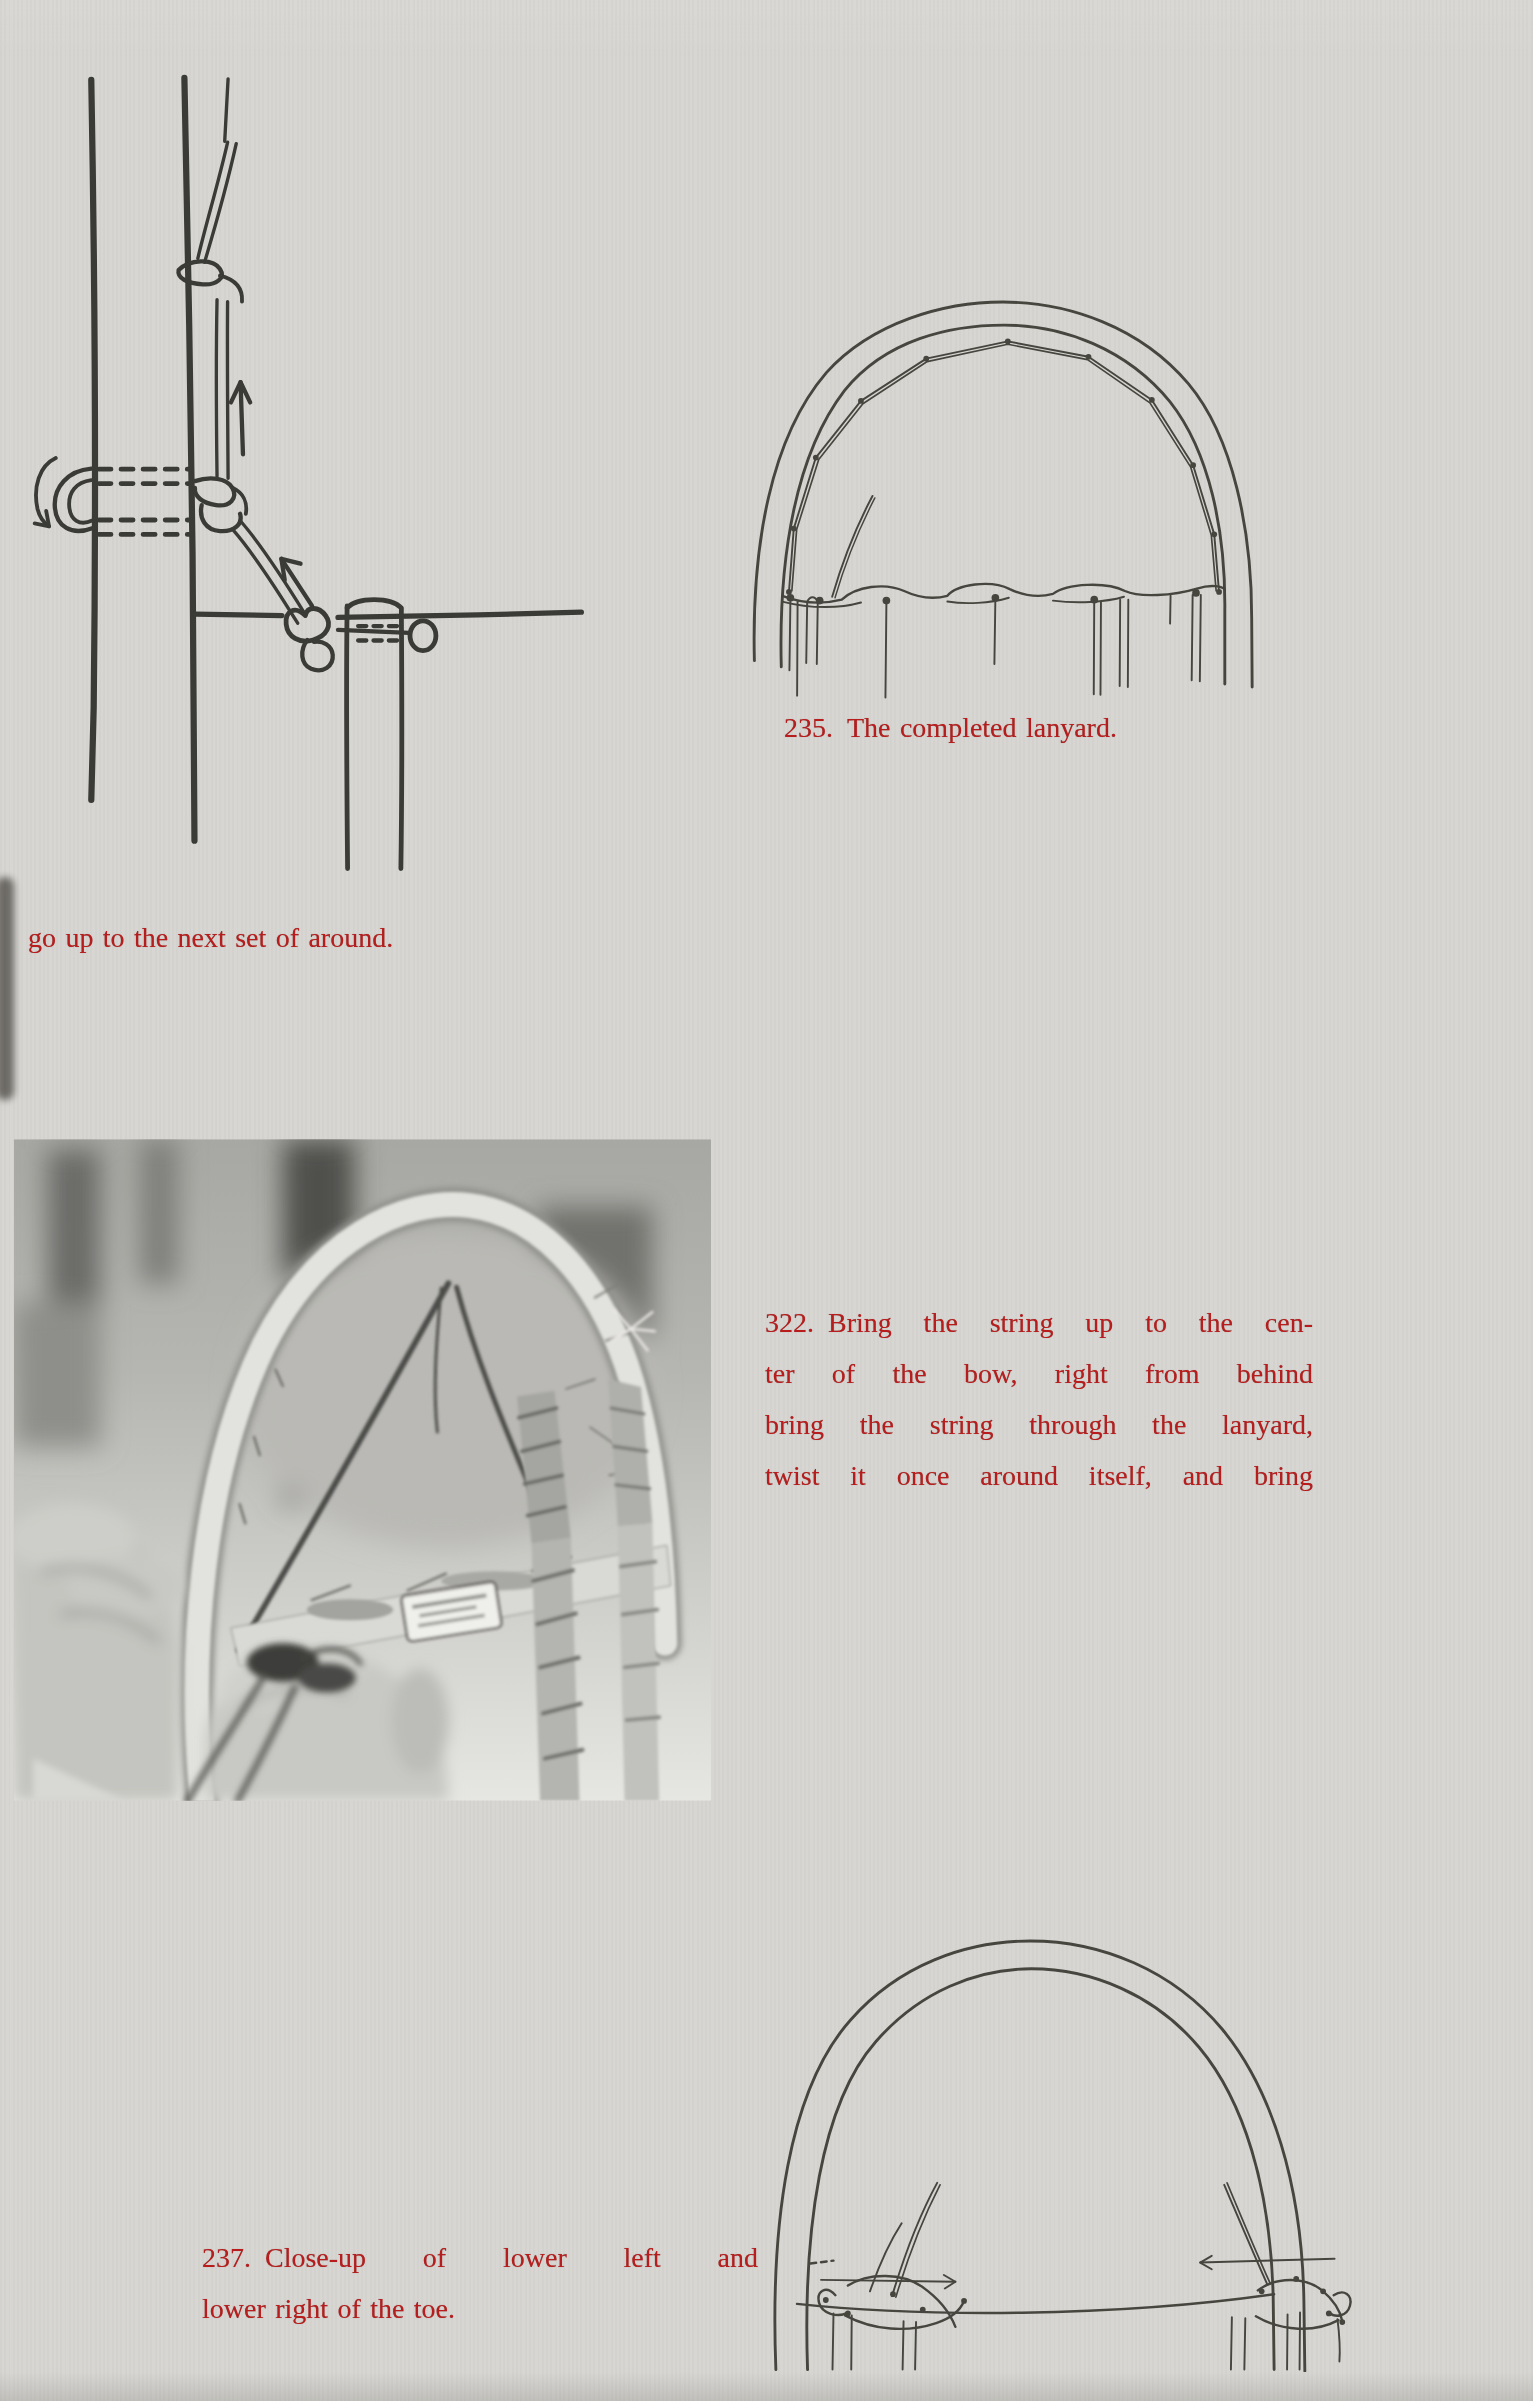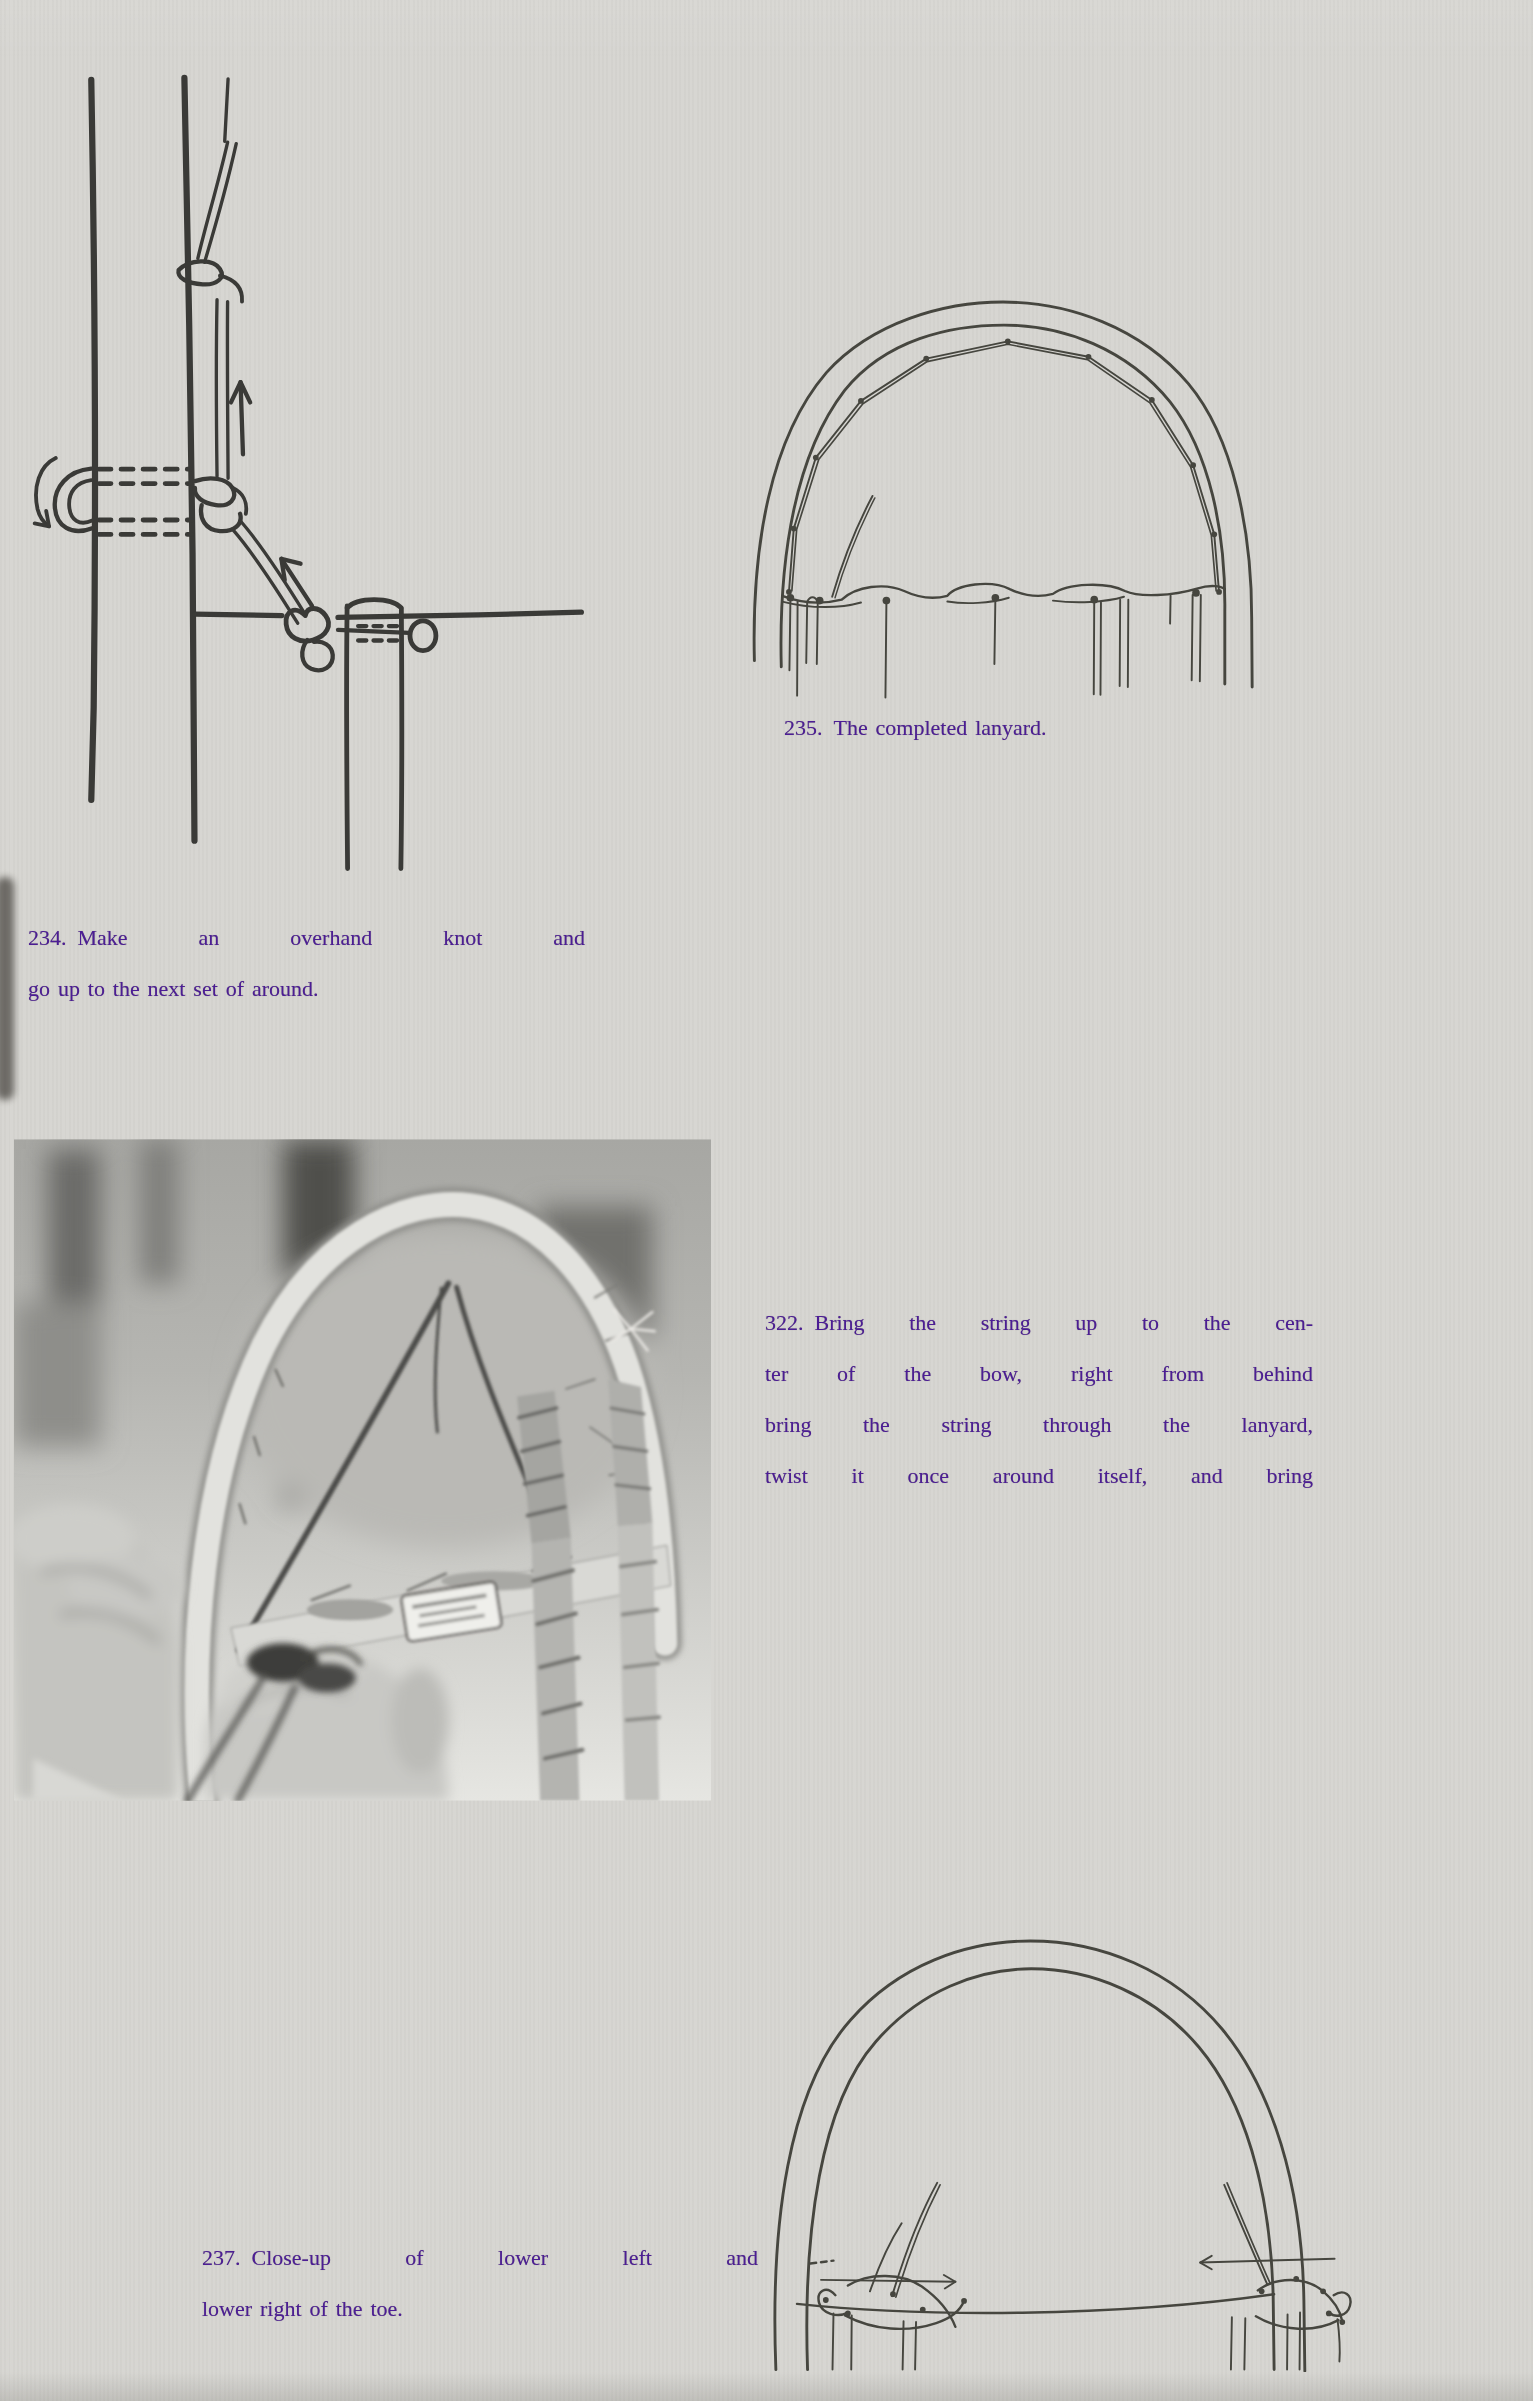--- a/index.html
+++ b/index.html
@@ -8,21 +8,21 @@
     background:
       linear-gradient(to bottom, rgba(255,255,255,.05), rgba(0,0,0,0) 58px),
       repeating-linear-gradient(90deg, rgba(90,90,85,.03) 0 1.9px, rgba(0,0,0,0) 1.9px 4.3px),
       #d7d6d2;
     font-family:"Liberation Serif", serif;
   }
   .page-bottom-shade{position:absolute;left:0;bottom:0;width:100%;height:29px;
     background:linear-gradient(to bottom, rgba(0,0,0,0), rgba(110,110,104,.22));}
   .edge-streak{position:absolute;left:-3.8px;top:877px;width:17.3px;height:223px;
     background:#45423d;border-radius:8.6px;filter:blur(3.8px);opacity:.72;}
-  .cap{position:absolute;margin:0;color:#4c1d95;font-size:22px;line-height:51px;
+  .cap{position:absolute;margin:0;color:#b91c1c;font-size:28px;line-height:51px;
     word-spacing:2.4px;text-shadow:0 0 0.7px rgba(52,49,44,.45);}
   .cap .line{white-space:normal;}
   .cap .just{text-align:justify;text-align-last:justify;}
   #cap234{left:28px;top:912px;width:557px;}
   #cap235{left:784px;top:702px;width:471px;}
   #cap236{left:765px;top:1297px;width:548px;}
   #cap237{left:202px;top:2232px;width:556px;}
   .fig{position:absolute;}
   #fig234{left:26.4px;top:74px;}
   #fig235{left:740px;top:279px;}
@@ -165,21 +165,20 @@
       <path d="M198,664 C216,602 246,524 281,456" stroke-width="3"></path>
     </g>
   </g>
 </svg>
 
 <figure id="cap235" class="cap">
   <div class="line">235. The completed lanyard.</div>
 </figure>
 
 <figure id="cap234" class="cap">
-  <div class="line just">234. Make an overhand knot and</div>
   <div class="line">go up to the next set of around.</div>
 </figure>
 
 <svg id="photo236" class="fig" width="697" height="662" viewBox="0 0 1452 1378" aria-label="Photograph of hands lacing string at snowshoe toe">
   <defs>
     <linearGradient id="gBG" x1="0" y1="0" x2="0" y2="1">
       <stop offset="0" stop-color="#a7a7a3"></stop>
         <stop offset="0.35" stop-color="#b5b5b1"></stop>
       <stop offset="0.7" stop-color="#cfcfcb"></stop>
         <stop offset="1" stop-color="#e6e6e2"></stop>

